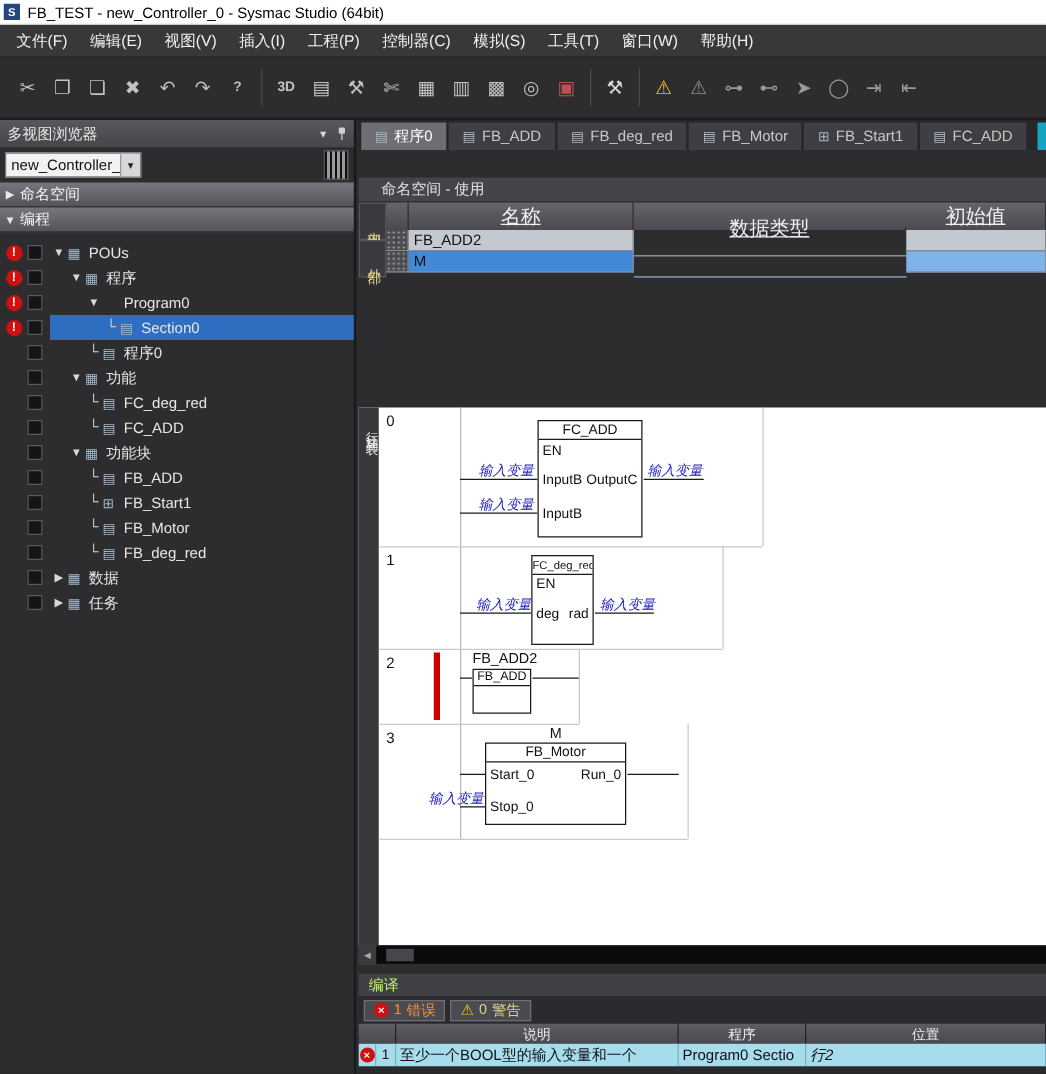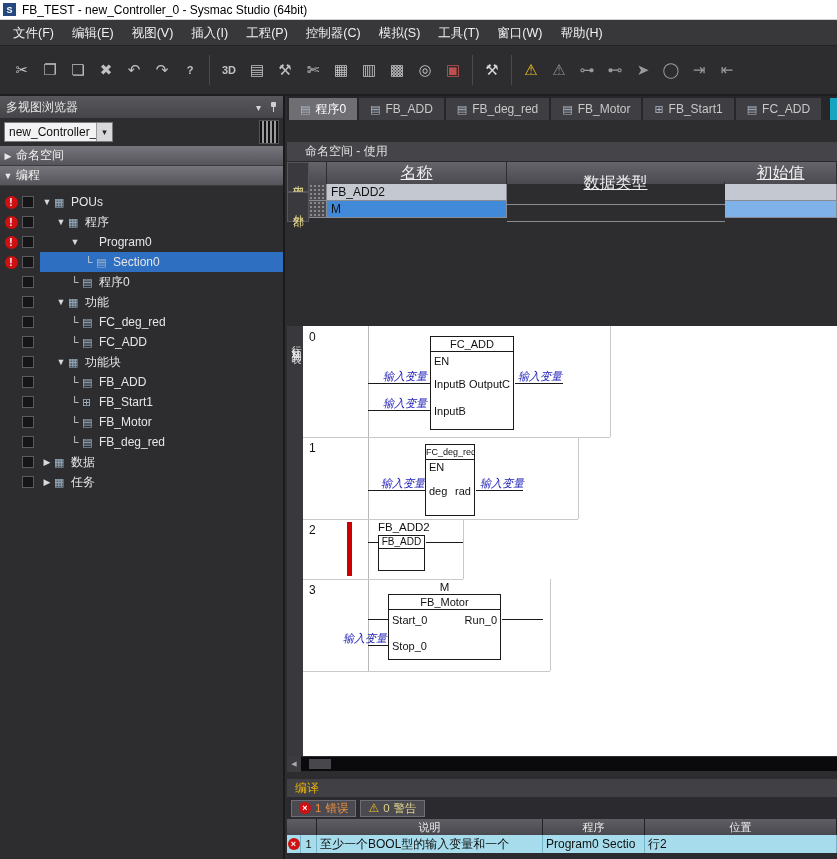--- a/index.html
+++ b/index.html
@@ -103,42 +103,42 @@
   .redbar{position:absolute;left:44px;top:196px;width:5px;height:54px;background:#cc0000;}
 
   
   .hscroll{position:absolute;left:0;top:660px;width:550px;height:16px;background:#2d2d30;}
   .hbtn{position:absolute;left:0;top:0;width:14px;height:16px;background:#3c3c40;color:#aaa;font-size:7px;display:flex;align-items:center;justify-content:center;}
   .htrack{position:absolute;left:14px;right:0;top:1px;height:14px;background:#0a0a0c;}
   .hthumb{position:absolute;left:8px;top:2px;width:22px;height:10px;background:#48484c;}
 
   
   .buildpanel{position:absolute;left:0;top:683px;width:550px;height:80px;background:#2b2b2f;}
-  .btitlebar{height:18px;background:#404045;color:#eab308;font-size:12px;display:flex;align-items:center;padding-left:8px;}
+  .btitlebar{height:18px;background:#404045;color:#bef264;font-size:12px;display:flex;align-items:center;padding-left:8px;}
   .btabs{height:22px;display:flex;align-items:center;padding-left:4px;gap:4px;background:#2b2b2f;}
   .btab{height:17px;display:inline-flex;align-items:center;gap:4px;padding:0 7px;background:#4a4a50;border:1px solid #6e6e74;font-size:11.5px;}
   .btab .cnt{color:inherit;}
   .errtext{color:#f09040;}
   .warntext{color:#ded28a;}
   .errcircle{width:12px;height:12px;border-radius:50%;background:#d01010;color:#fff;font-size:9px;font-weight:bold;display:flex;align-items:center;justify-content:center;flex:none;}
   .errcircle::before{content:"\00d7";line-height:1;}
   .warntri{color:#f2c218;font-size:12px;line-height:1;}
   .bheader{height:16px;display:flex;background:linear-gradient(#5e5e64,#48484e);color:#eeeeee;font-size:11px;}
   .bhcell{display:flex;align-items:center;justify-content:center;border-right:1px solid #222226;}
   .bh0{width:30px;flex:none;}
   .bh1{width:226px;flex:none;}
   .bh2{width:102px;flex:none;}
   .bh3{flex:1;}
   .brow{height:18px;display:flex;background:#a6dcec;color:#101010;font-size:12px;}
   .bcell{display:flex;align-items:center;border-right:1px solid #74b4c8;overflow:hidden;white-space:nowrap;}
   .bc-icon{width:14px;flex:none;justify-content:center;}
   .bc-num{width:16px;flex:none;justify-content:center;font-size:11px;}
   .bc-desc{width:226px;flex:none;padding-left:3px;}
   .bc-prog{width:102px;flex:none;padding-left:3px;}
-  .bc-loc{flex:1;padding-left:3px;}
+  .bc-loc{flex:1;padding-left:3px;font-style:italic;}
 </style>
 </head>
 <body>
 
 <div class="app">
 
   <div class="titlebar">
     <span class="appicon">S</span>
     <span class="wtitle">FB_TEST - new_Controller_0 - Sysmac Studio (64bit)</span>
   </div>

